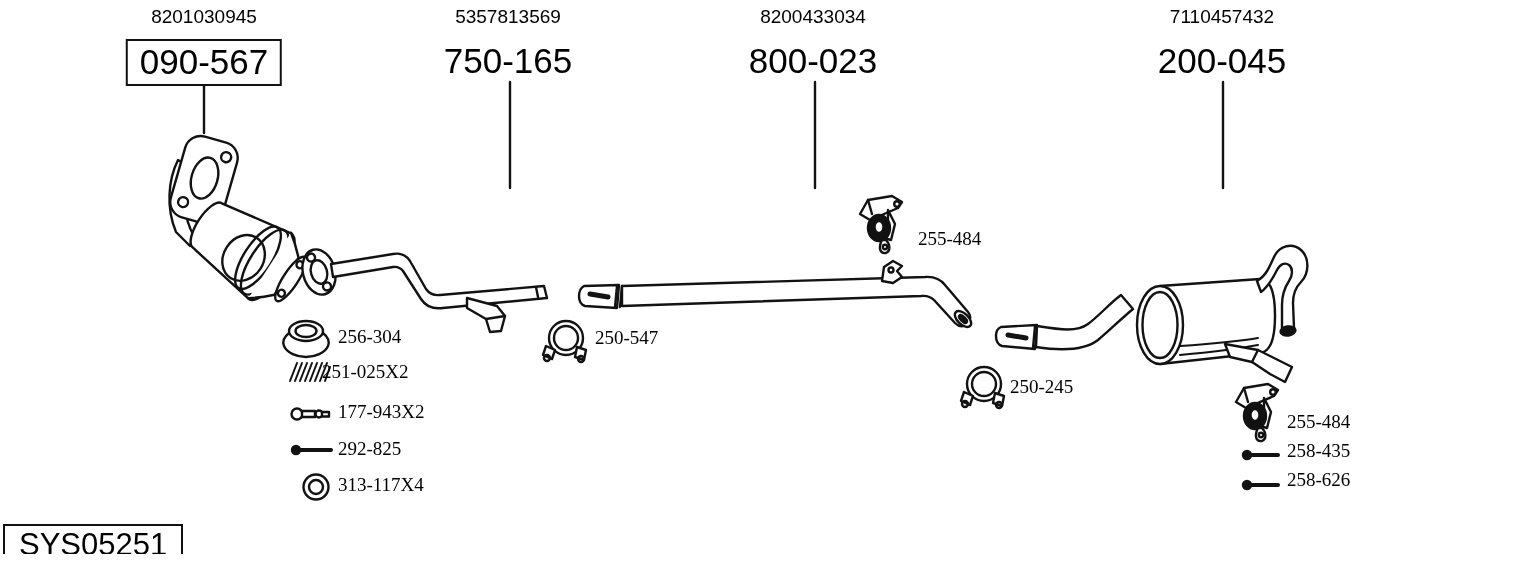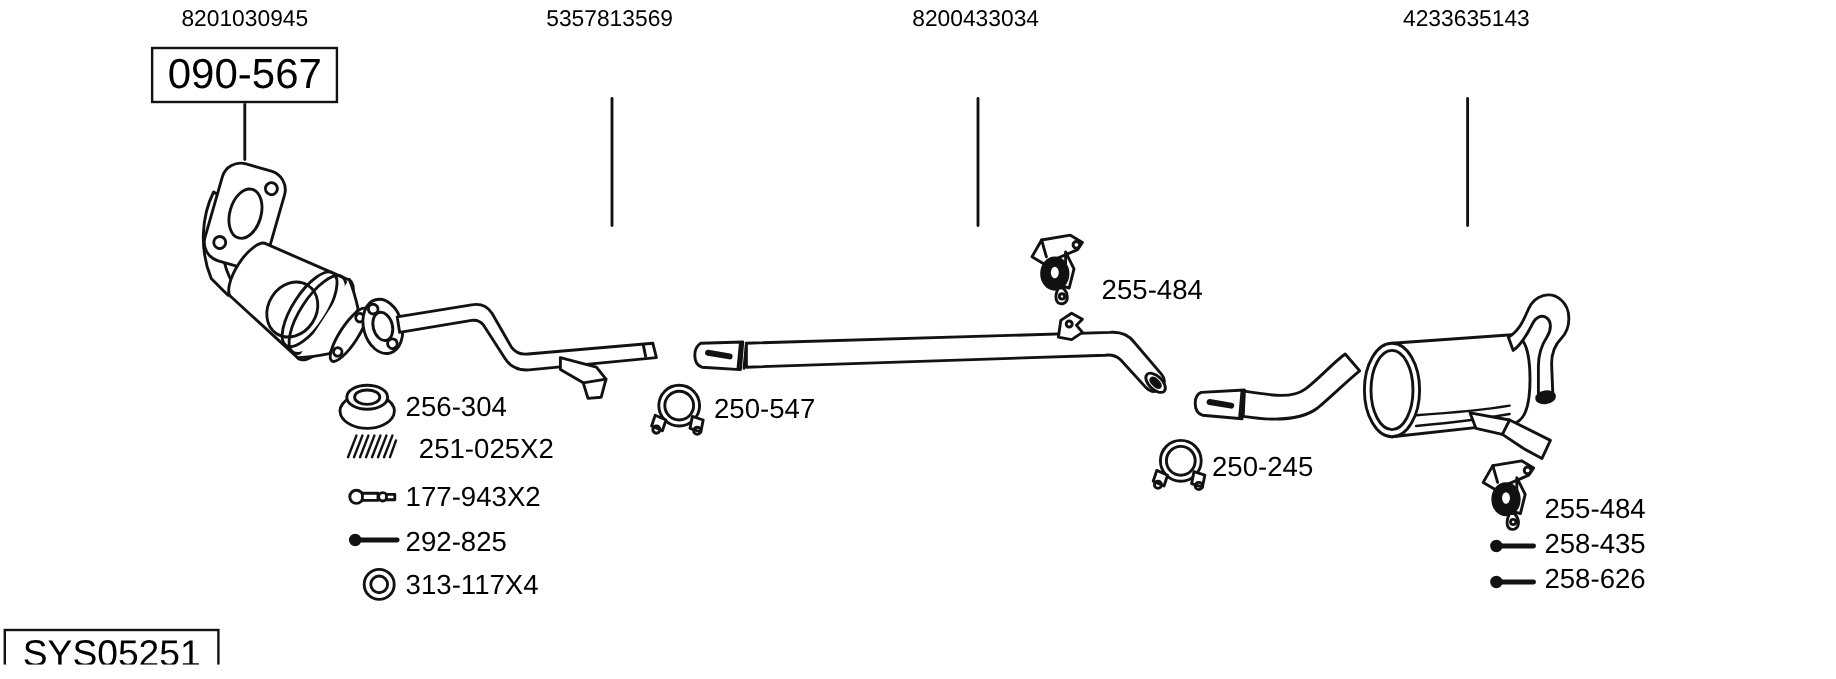--- a/index.html
+++ b/index.html
@@ -2,21 +2,21 @@
 <html><head>
 <meta charset="utf-8">
 <style>
   html,body{margin:0;padding:0;background:#fff;}
   #stage{position:relative;width:1530px;height:554px;background:#ffffff;overflow:hidden;
          font-family:"Liberation Sans",sans-serif;color:#000;}
   svg{position:absolute;left:0;top:0;}
   .oem{position:absolute;font-size:19px;white-space:nowrap;transform:translateX(-50%);}
   .pn{position:absolute;font-size:35px;white-space:nowrap;transform:translateX(-50%);}
   .pn-box{border:2px solid #111;padding:1px 12px 2px 12px;background:#fff;text-align:right;}
-  .lbl{position:absolute;font-size:23px;white-space:nowrap;}
+  .lbl{position:absolute;font-size:19px;white-space:nowrap;font-family:Liberation Serif, serif;}
   .sys{position:absolute;left:3px;top:524px;border:2px solid #111;font-size:31px;
        padding:1px 14px 3px 14px;background:#fff;}
 </style>
 </head>
 <body>
 
 <div id="stage">
 
   <svg width="1530" height="566" viewBox="0 0 1530 566">
     <g fill="none" stroke="#121212" stroke-width="2.4" stroke-linejoin="round" stroke-linecap="round">
@@ -158,26 +158,29 @@
       <g>
         <circle cx="1247" cy="485" r="4" fill="#111"></circle>
         <line x1="1251" y1="485" x2="1278" y2="485" stroke-width="4"></line>
       </g>
     </g>
   </svg>
 
   <div class="oem" style="left:204px;top:6px">8201030945</div>
   <div class="oem" style="left:508px;top:6px">5357813569</div>
   <div class="oem" style="left:813px;top:6px">8200433034</div>
-  <div class="oem" style="left:1222px;top:6px">4233635143</div>
+  <div class="oem" style="left:1222px;top:6px">7110457432</div>
 
   <div class="pn pn-box" style="left:204px;top:39px">090-567</div>
+  <div class="pn" style="left:508px;top:41px">750-165</div>
+  <div class="pn" style="left:813px;top:41px">800-023</div>
+  <div class="pn" style="left:1222px;top:41px">200-045</div>
 
   <div class="lbl" style="left:338px;top:326px">256-304</div>
-  <div class="lbl" style="left:349px;top:361px">251-025X2</div>
+  <div class="lbl" style="left:322px;top:361px">251-025X2</div>
   <div class="lbl" style="left:338px;top:401px">177-943X2</div>
   <div class="lbl" style="left:338px;top:438px">292-825</div>
   <div class="lbl" style="left:338px;top:474px">313-117X4</div>
 
   <div class="lbl" style="left:595px;top:327px">250-547</div>
   <div class="lbl" style="left:918px;top:228px">255-484</div>
   <div class="lbl" style="left:1010px;top:376px">250-245</div>
 
   <div class="lbl" style="left:1287px;top:411px">255-484</div>
   <div class="lbl" style="left:1287px;top:440px">258-435</div>

